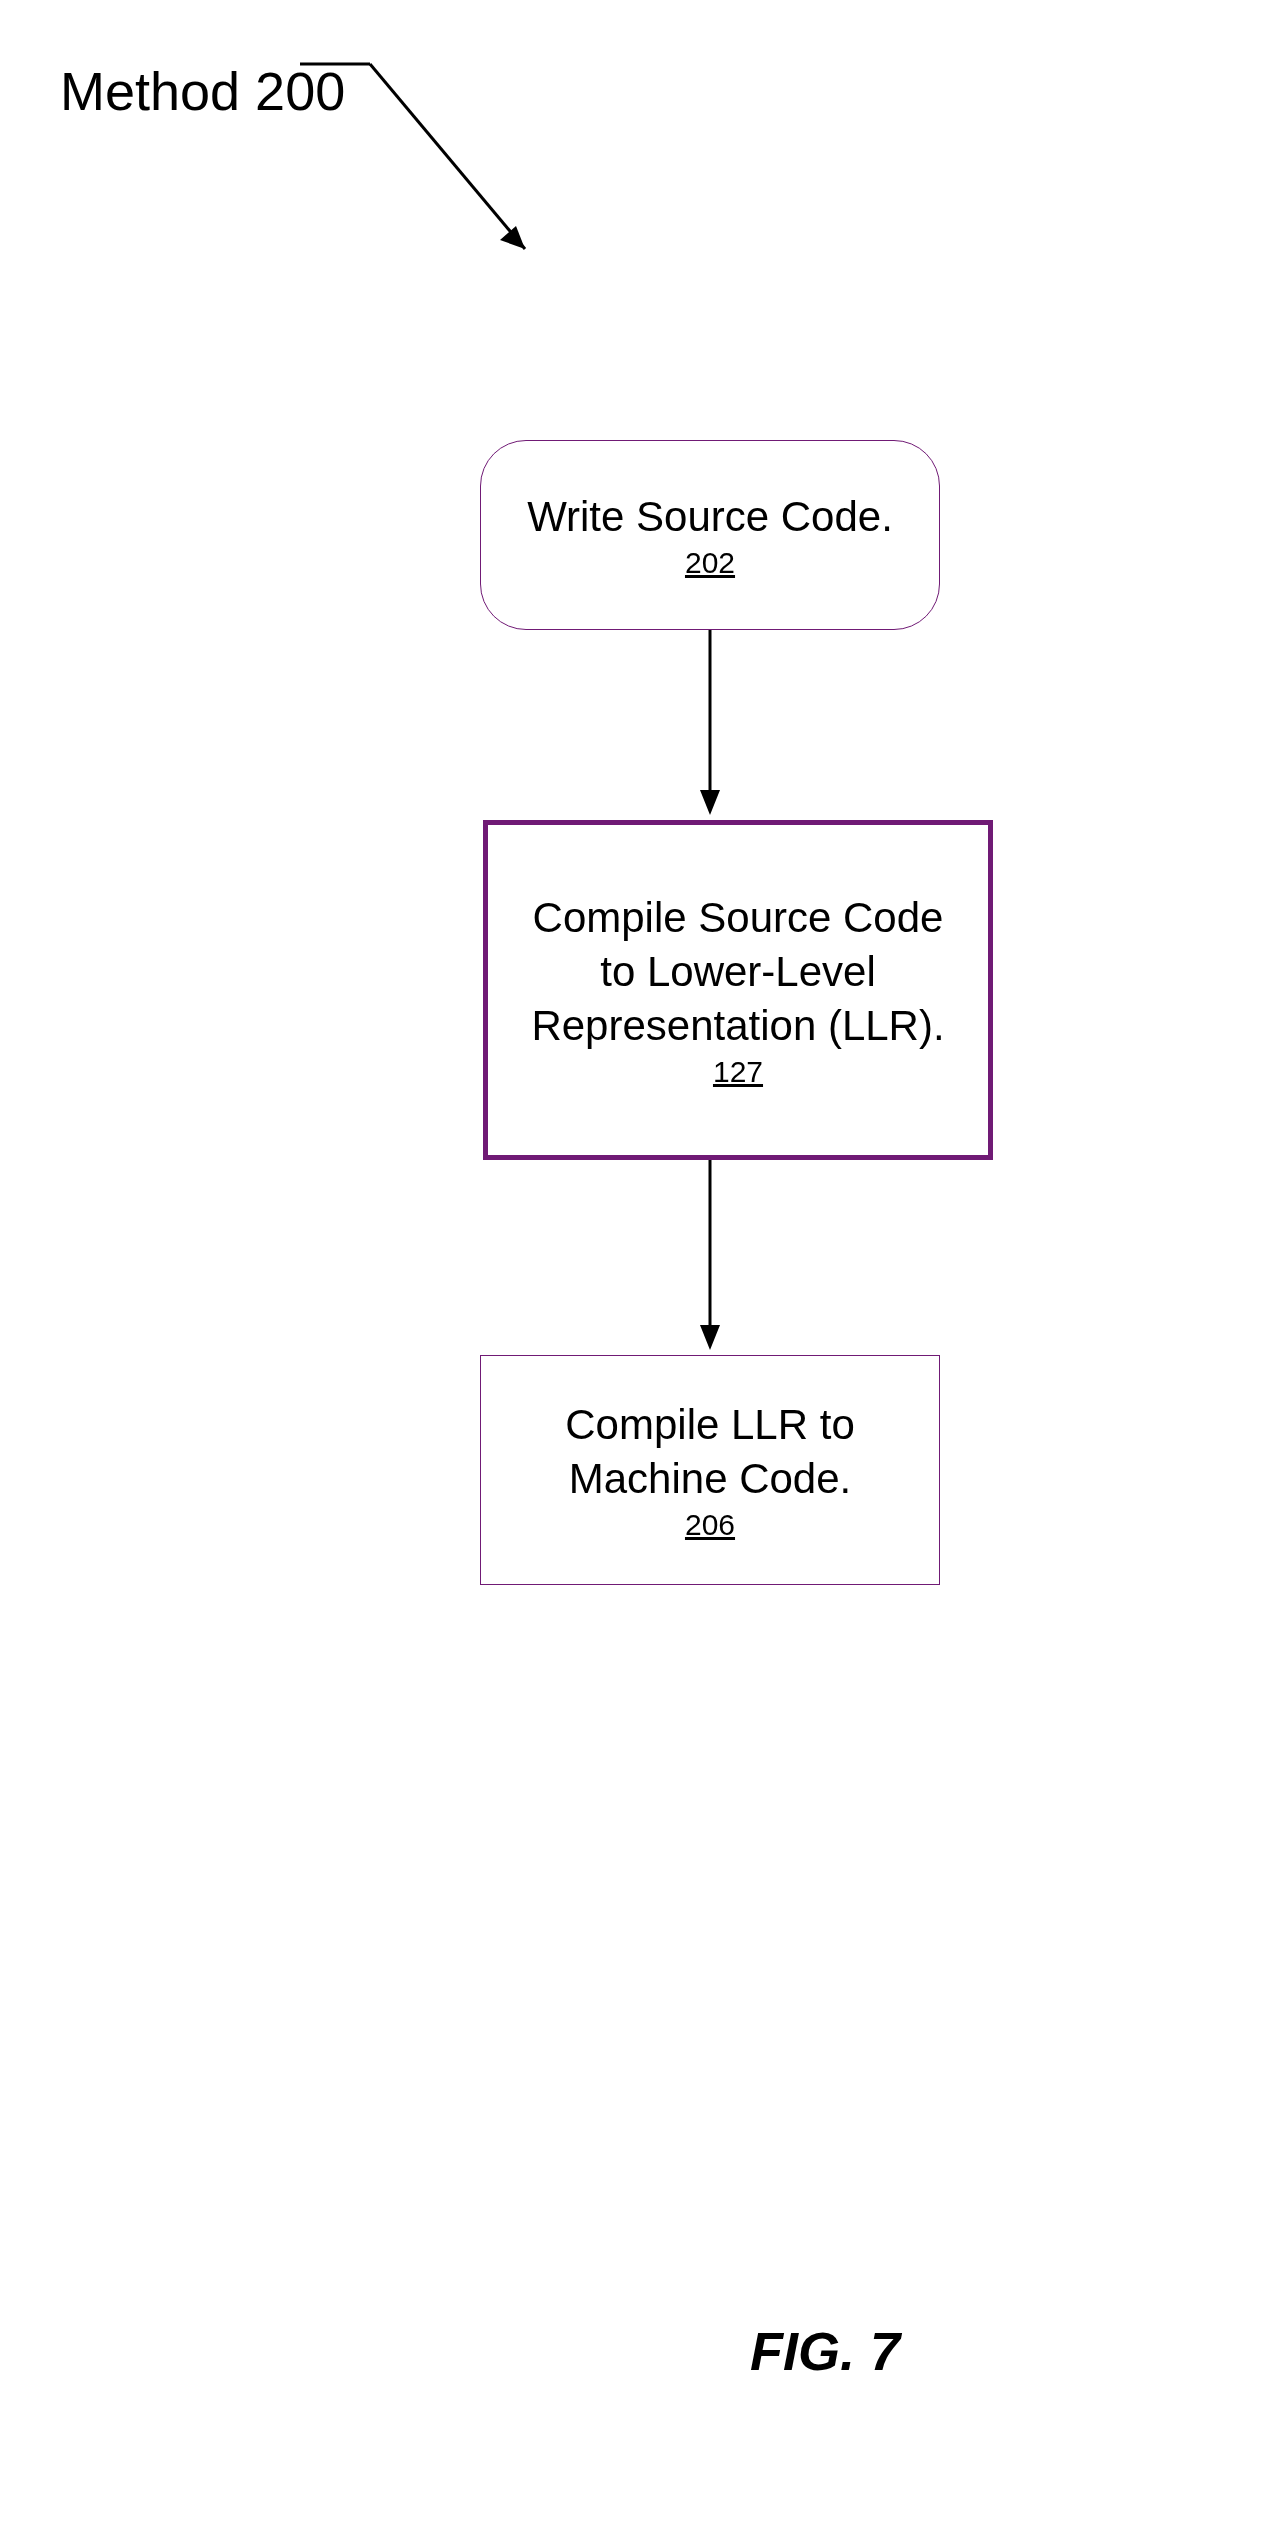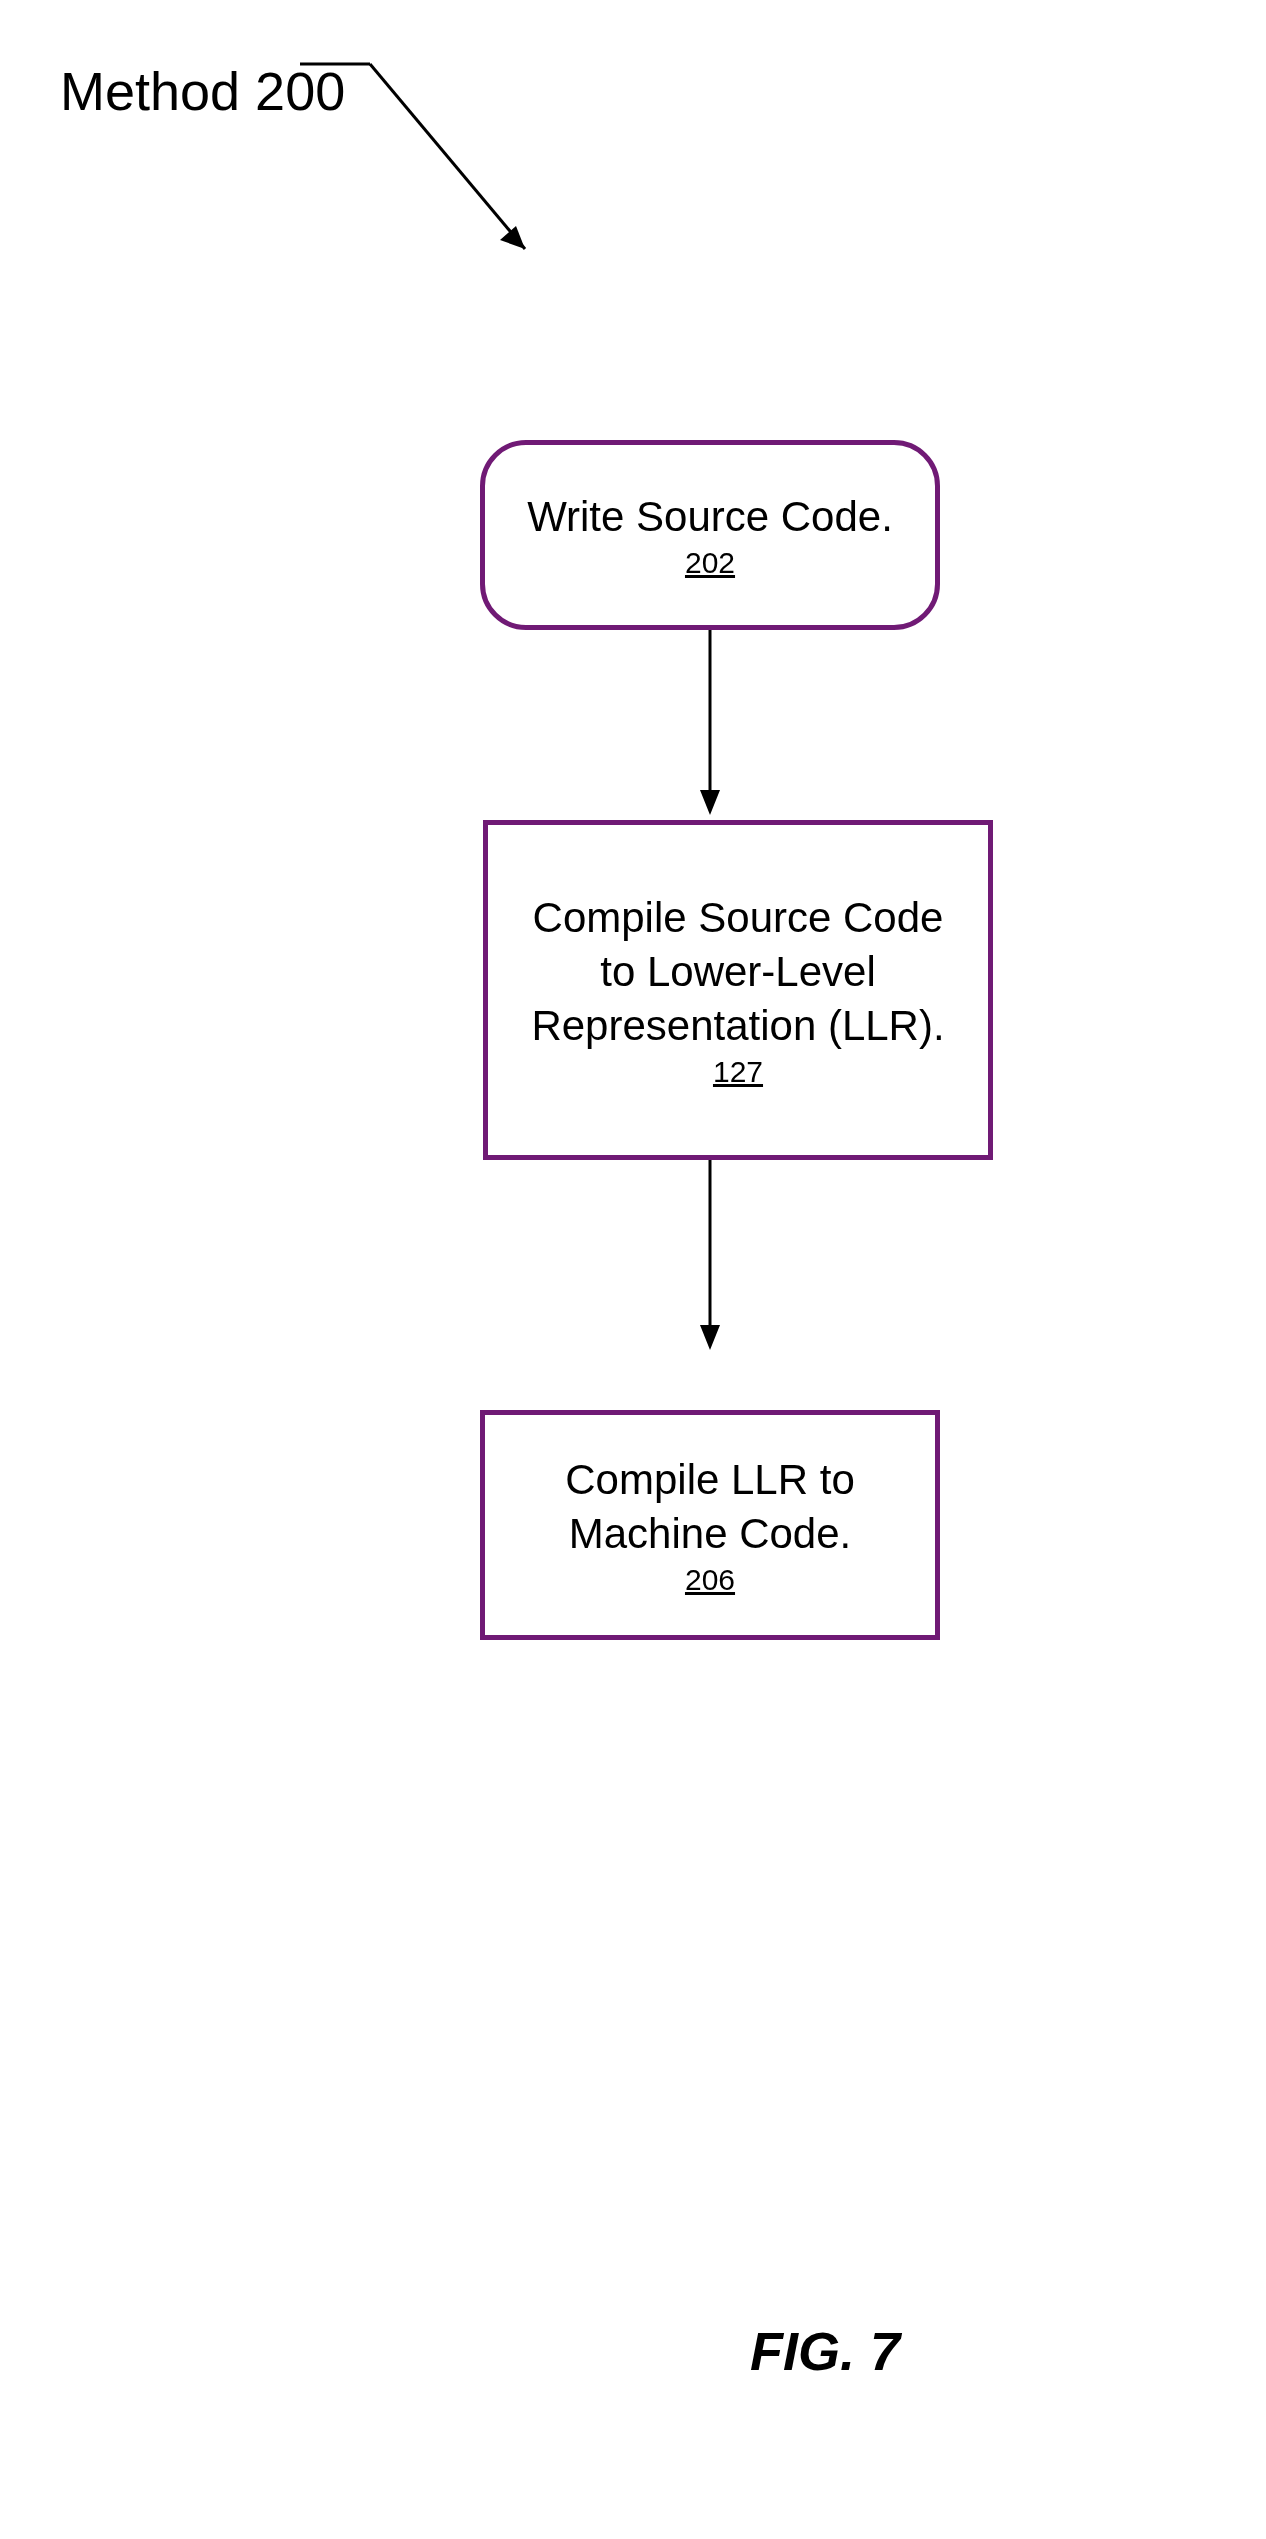--- a/index.html
+++ b/index.html
@@ -15,21 +15,21 @@
     height: 2539px;
   }
   .method-label {
     position: absolute;
     font-size: 54px;
     white-space: nowrap;
     margin-top: 20px;
   }
   .box {
     position: absolute;
-    border: 5px solid #701a75;
+    border: 1px solid #701a75;
     background: #fff;
     text-align: center;
     display: flex;
     flex-direction: column;
     justify-content: center;
     align-items: center;
     box-sizing: border-box;
     padding: 10px 30px;
   }
   .box.rounded {
@@ -85,20 +85,20 @@
   <div class="box heavy" style="left:455px; top:820px; width:510px; height:340px;">
     <div class="box-text">Compile Source Code to Lower-Level Representation (LLR).</div>
     <div class="box-num">127</div>
   </div>
 
   <svg class="arrow" style="left:700px; top:1160px;" width="20" height="195">
     <line x1="10" y1="0" x2="10" y2="170" stroke="#000" stroke-width="3"></line>
     <polygon points="10,190 0,165 20,165" fill="#000"></polygon>
   </svg>
 
-  <div class="box" style="left:480px; top:1410px; width:460px; height:230px;">
+  <div class="box" style="left:480px; top:1355px; width:460px; height:230px;">
     <div class="box-text">Compile LLR to Machine Code.</div>
     <div class="box-num">206</div>
   </div>
 
   <div class="figcap" style="left:750px; top:2320px;">FIG. 7</div>
 
 </div>
 
 </body></html>

